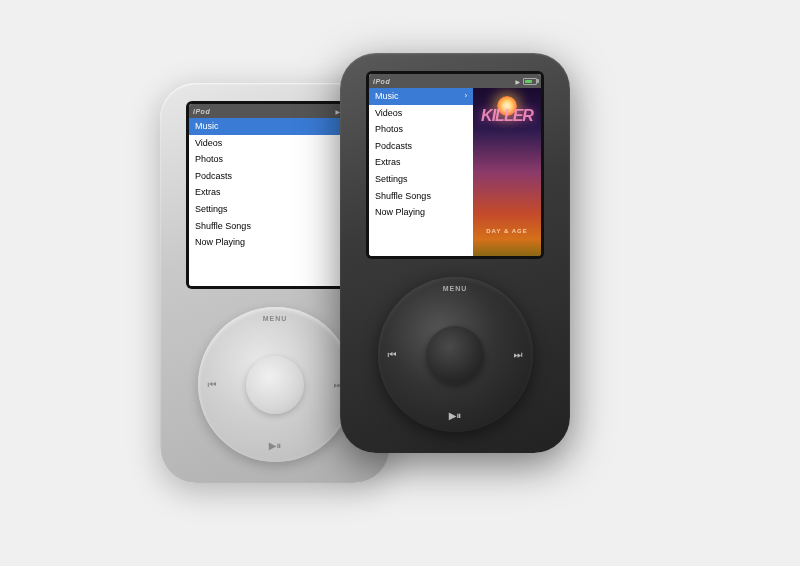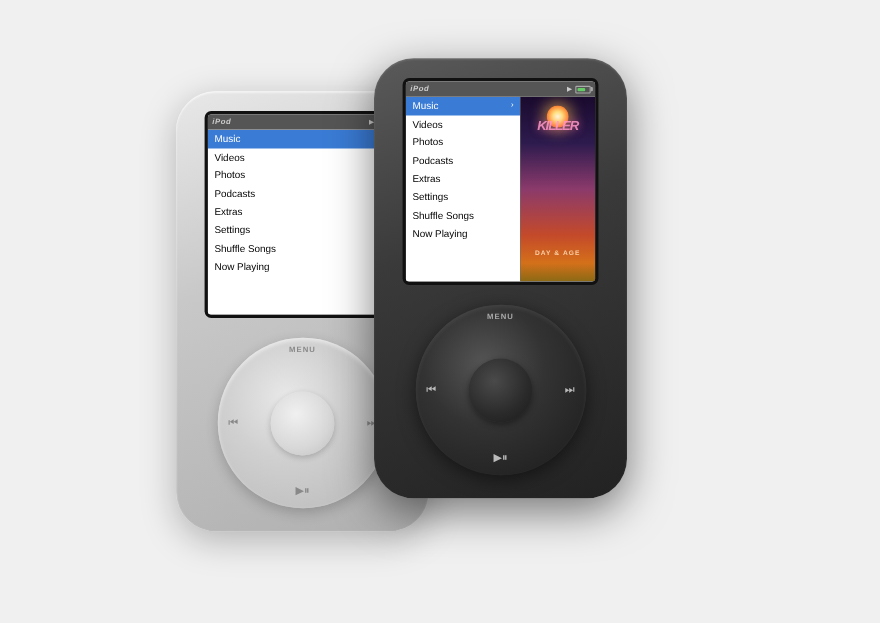--- a/index.html
+++ b/index.html
@@ -188,21 +188,21 @@
       background: linear-gradient(180deg, #1a0a2e 0%, #2d1b4e 25%, #8b3a6b 50%, #c44a2a 75%, #d4701a 90%, #8b6914 100%);
     }
 
     .album-art-text-killer {
       position: absolute;
       top: 20px;
       left: 4px;
       right: 4px;
       text-align: center;
       color: rgba(255,150,200,0.85);
-      font-size: 12px;
+      font-size: 16px;
       font-weight: 900;
       letter-spacing: -1px;
       font-style: italic;
       text-shadow: 0 0 8px rgba(255,100,180,0.6);
       line-height: 1;
     }
 
     .album-art-text-day {
       position: absolute;
       bottom: 22px;

